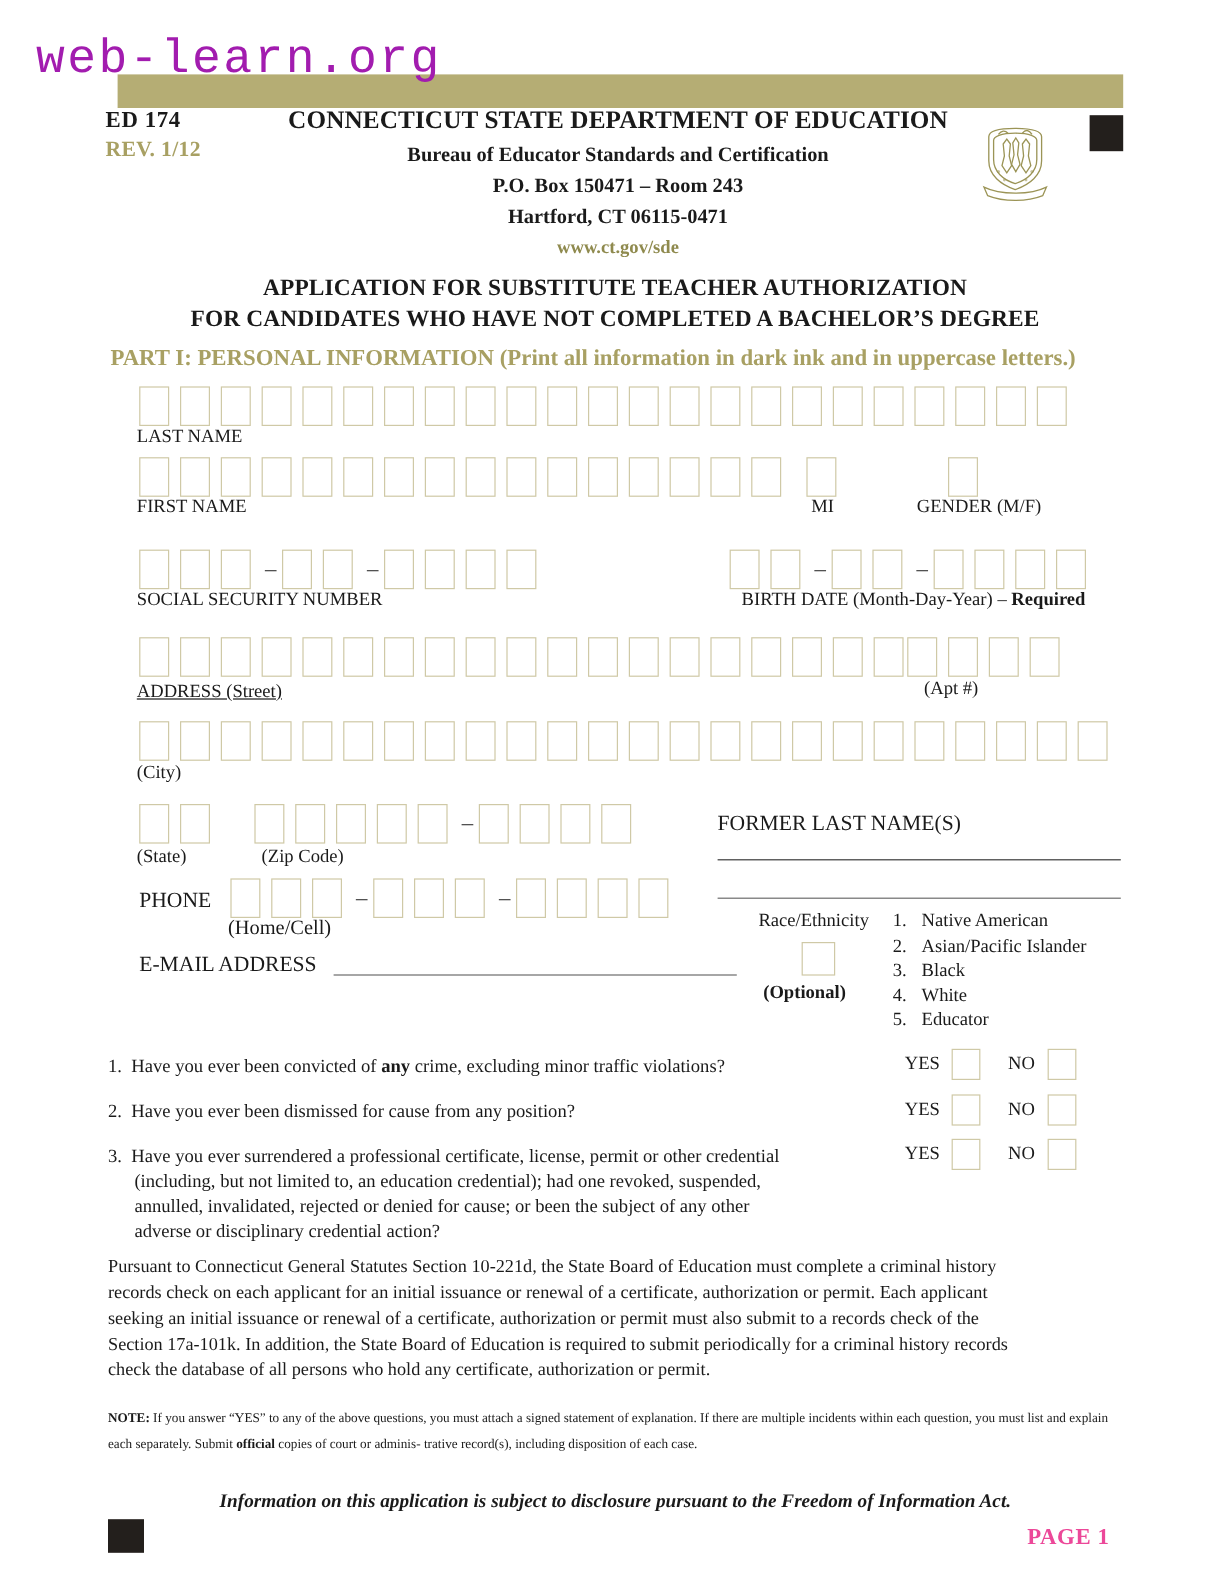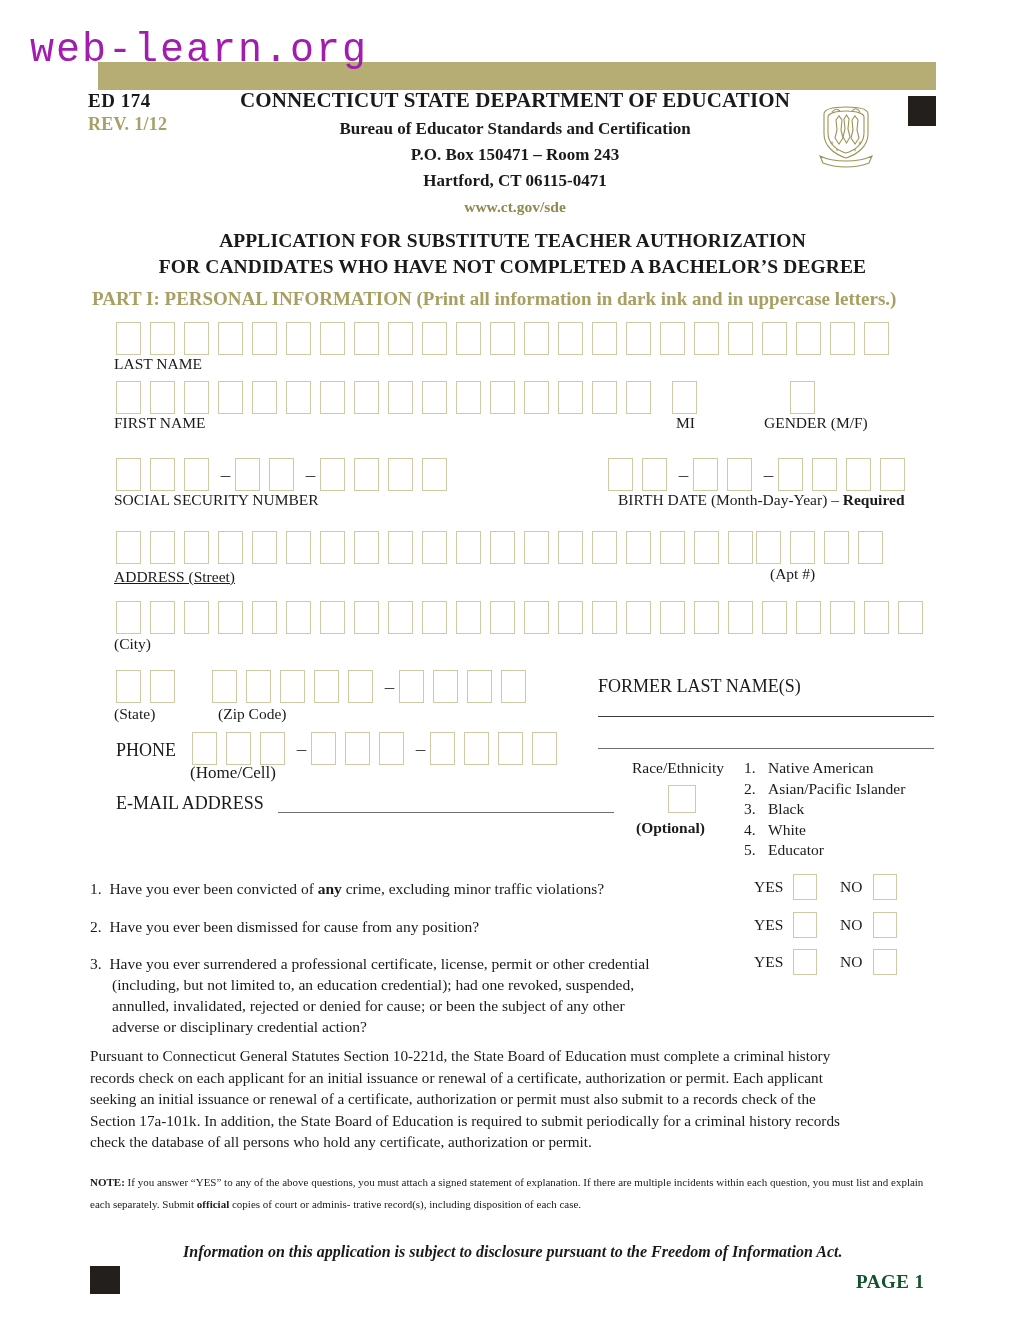--- a/index.html
+++ b/index.html
@@ -89,21 +89,21 @@
   .yn-label{position:absolute;font-size:15.5px;z-index:5;}
 
   .para{
     position:absolute;z-index:5;font-size:15.2px;line-height:21.5px;text-align:left;
   }
   .note{position:absolute;z-index:5;font-size:11px;line-height:21.5px;}
   .foi{
     position:absolute;z-index:5;font-size:16px;font-weight:bold;font-style:italic;
   }
   .page-num{
-    position:absolute;z-index:5;font-weight:bold;font-size:19px;color:#14532d;
+    position:absolute;z-index:5;font-weight:bold;font-size:19px;color:#ec4899;
     letter-spacing:.5px;
   }
   .race-list{position:absolute;z-index:5;font-size:15.5px;line-height:20.5px;}
   .race-list div{display:flex;}
   .race-list .n{width:24px;}
 </style>
 </head>
 <body>
 
 <div class="page">

